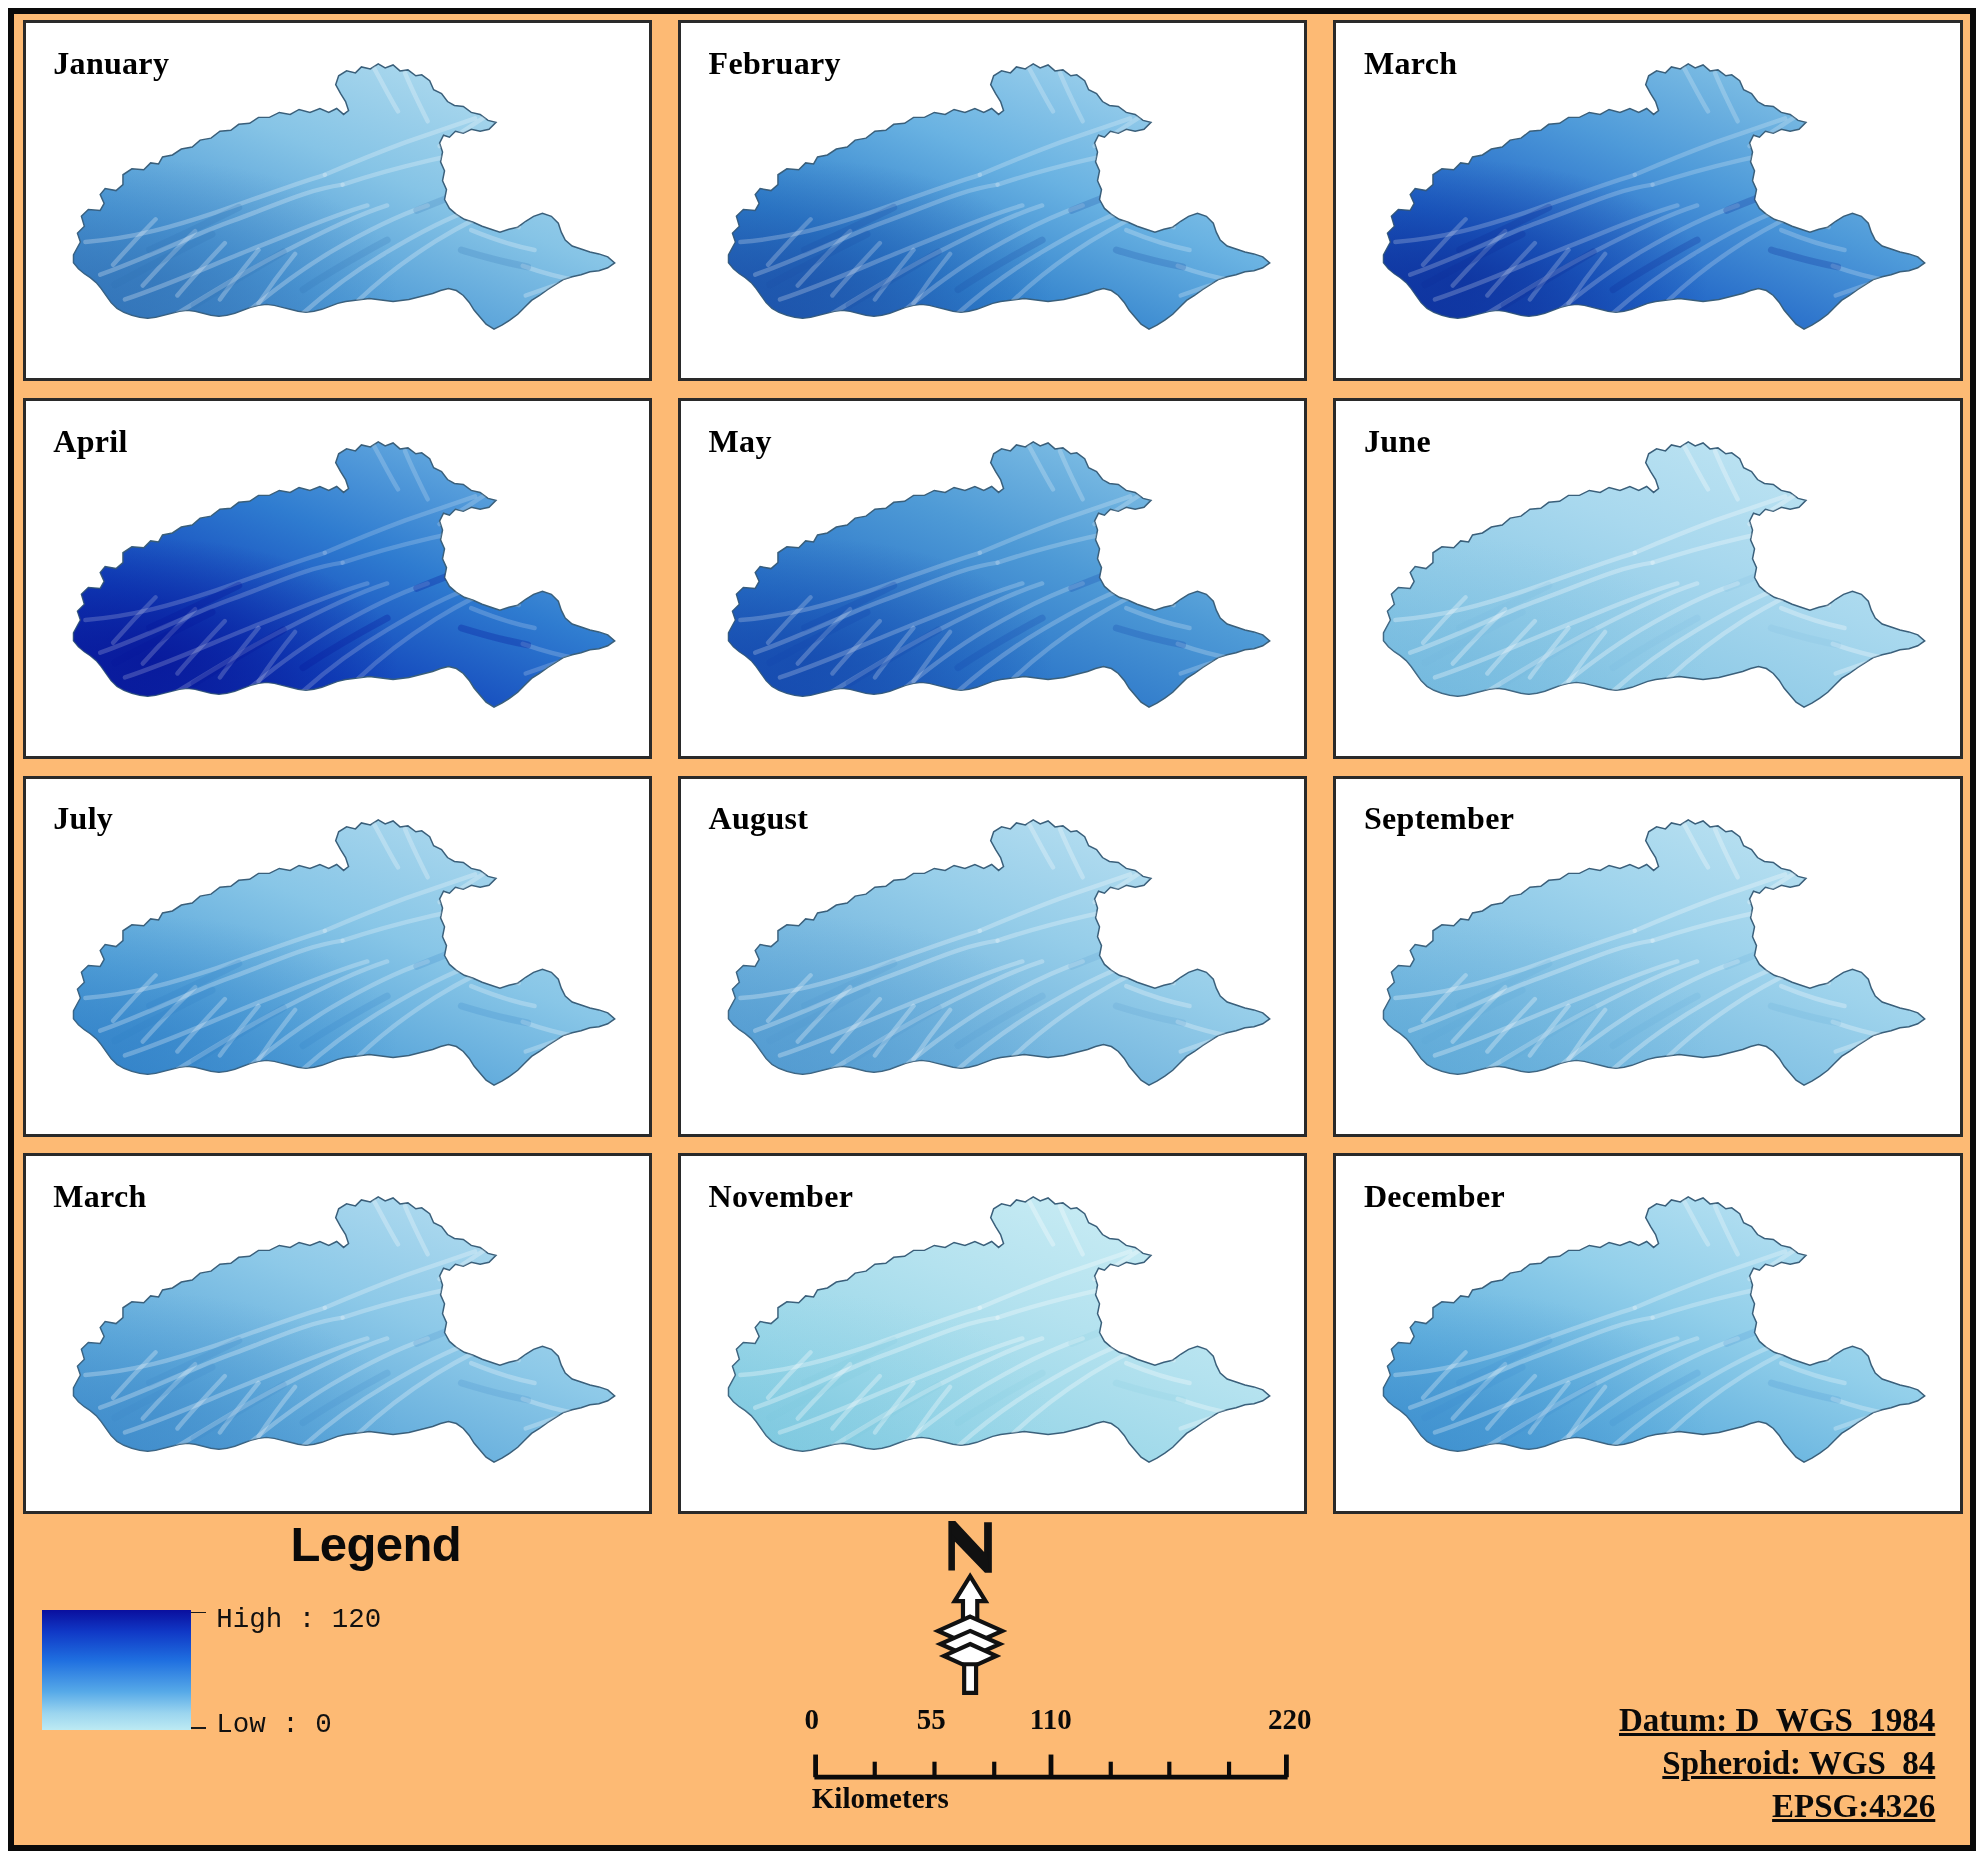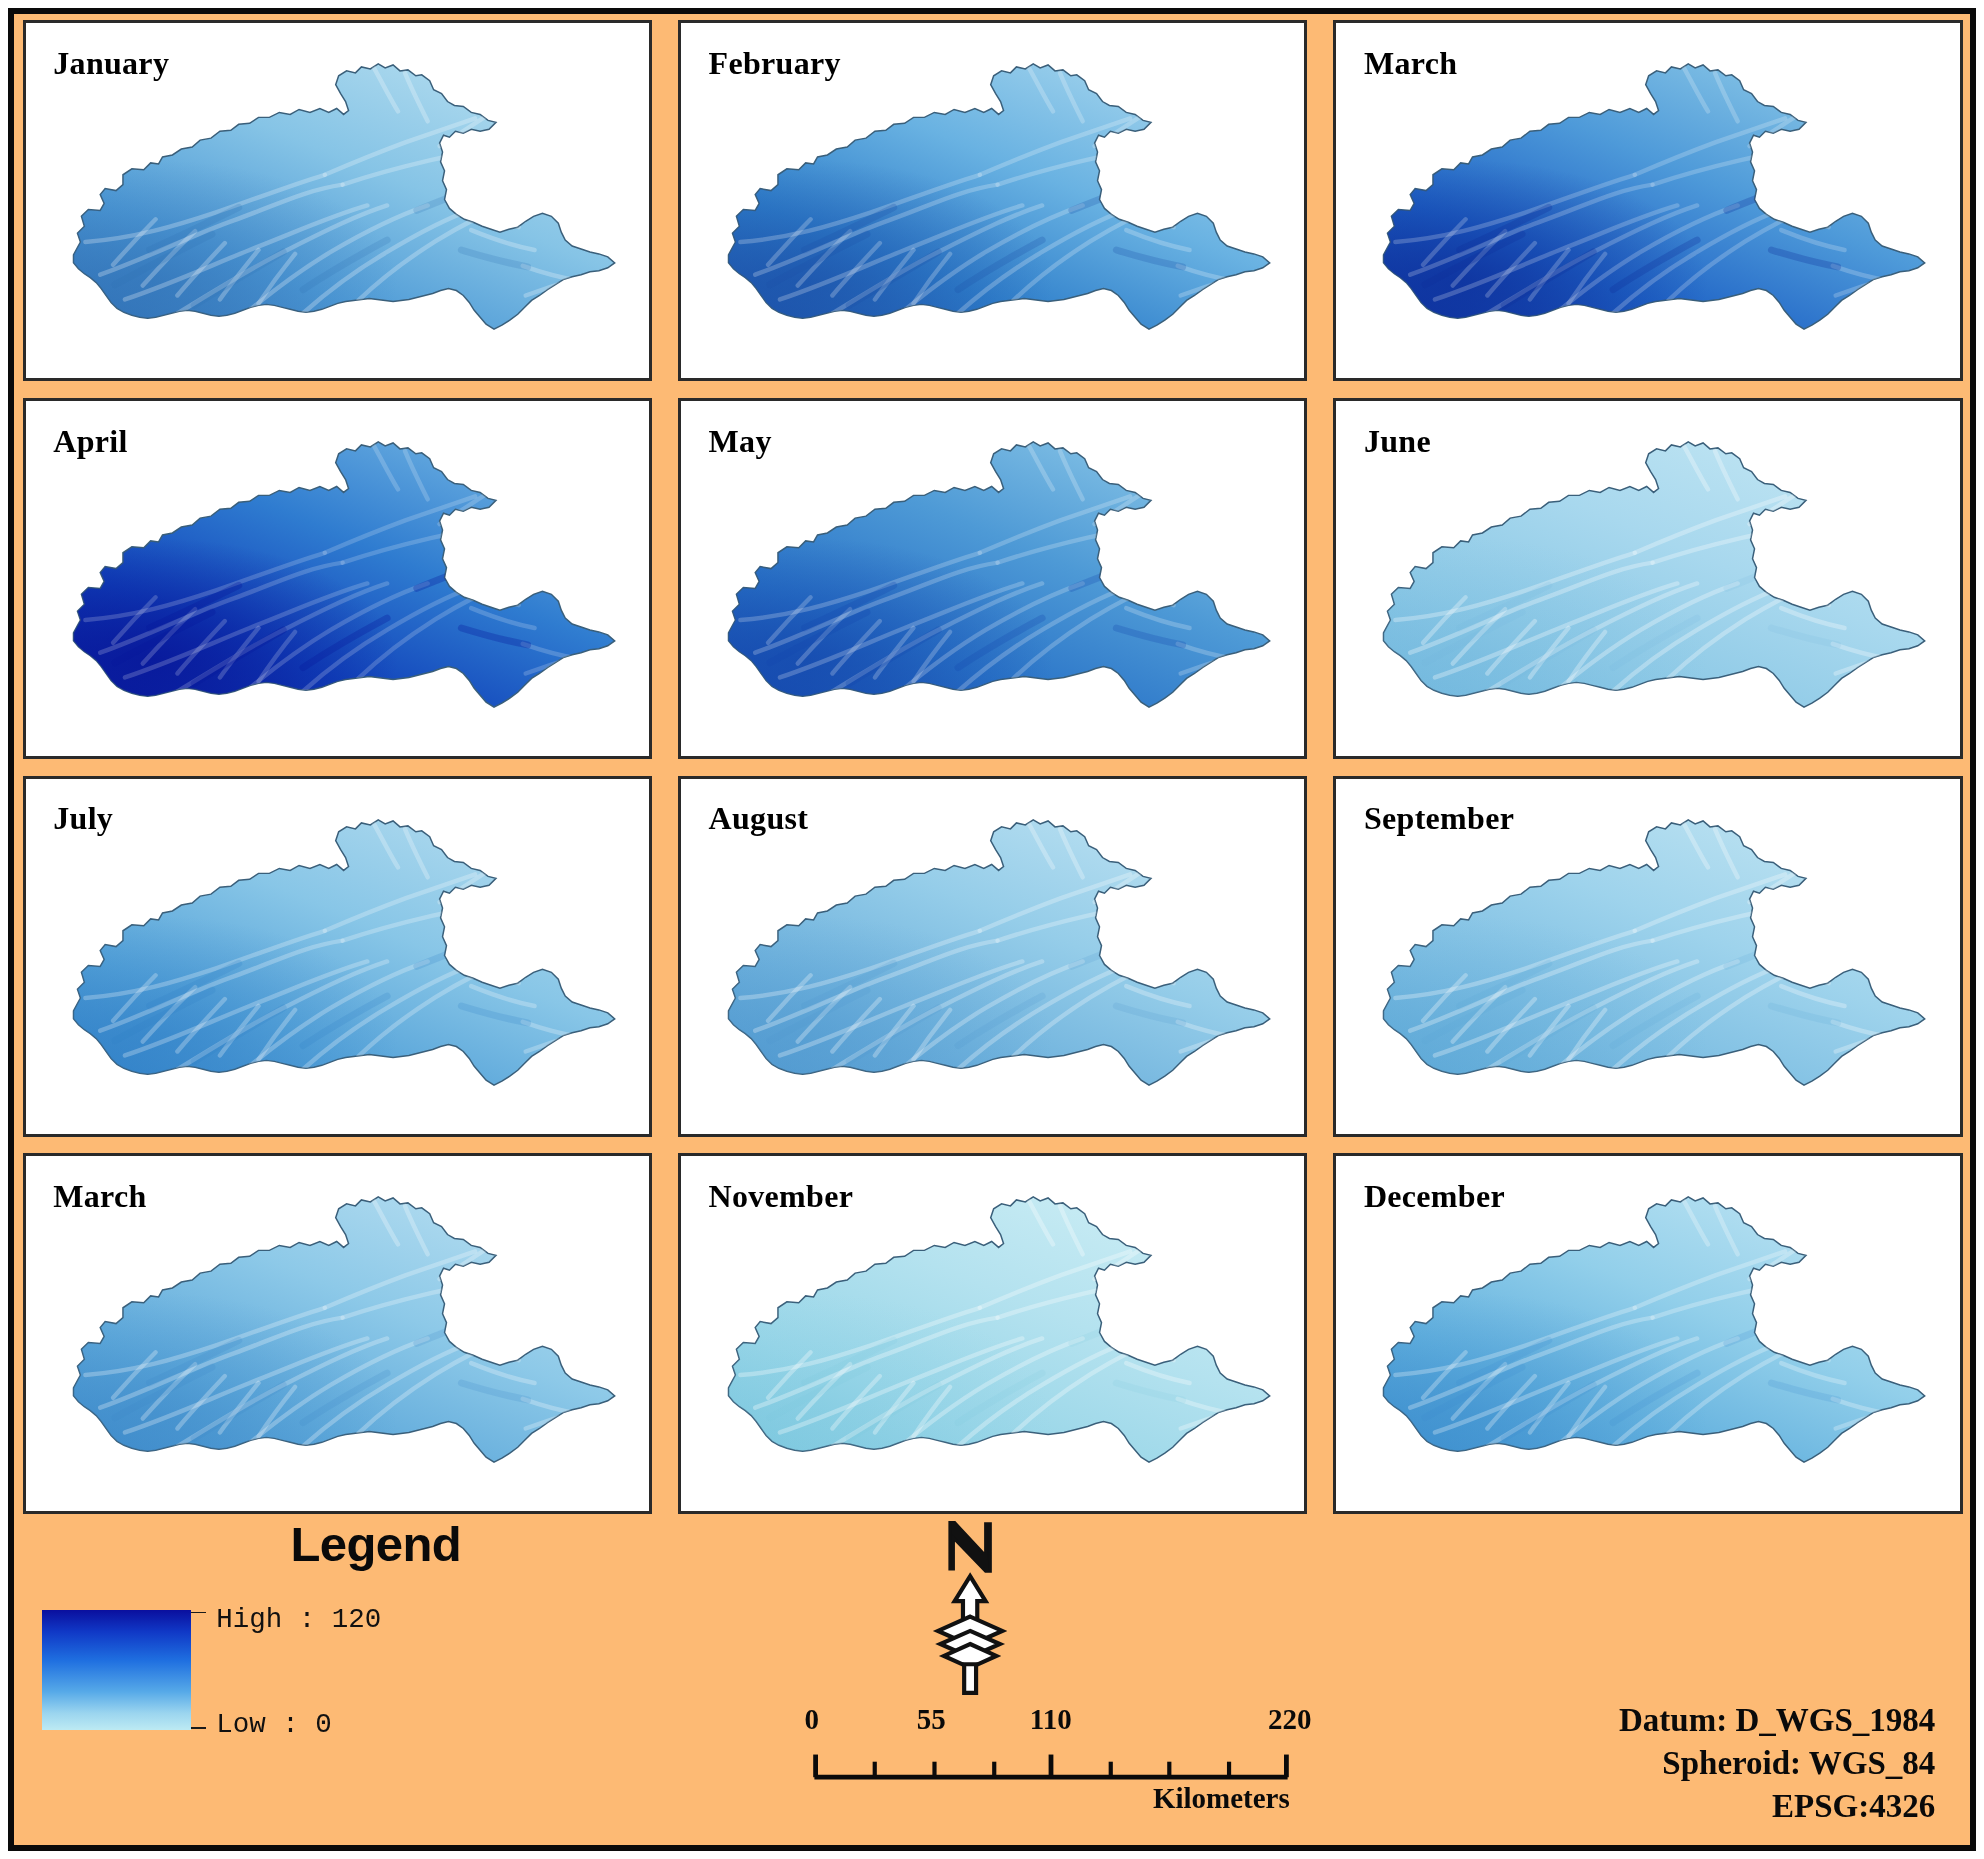--- a/index.html
+++ b/index.html
@@ -143,38 +143,39 @@
   }
   #scale-ticks{
     position:absolute;
     left:0; top:42px;
     width:100%; height:37px;
   }
   #scale-units{
     position:absolute;
     left:0; top:79px;
     width:100%;
-    text-align:right;
+    text-align:left;
     font-family:"Liberation Serif", serif;
     font-weight:bold;
     font-size:29px;
     color:#0a0a0a;
   }
 
   
   #datum-block{
     position:absolute;
     right:27.5px; top:179px;
     text-align:right;
     font-family:"Liberation Serif", serif;
     font-weight:bold;
     font-size:33px;
     line-height:1.30;
     color:#0a0a0a;
     white-space:nowrap;
+    text-decoration:underline;
   }
 </style>
 </head>
 <body>
 
 <div id="figure-frame">
 
   <div id="maps-grid">
       <div class="map-panel">
         <div class="panel-label">January</div>

